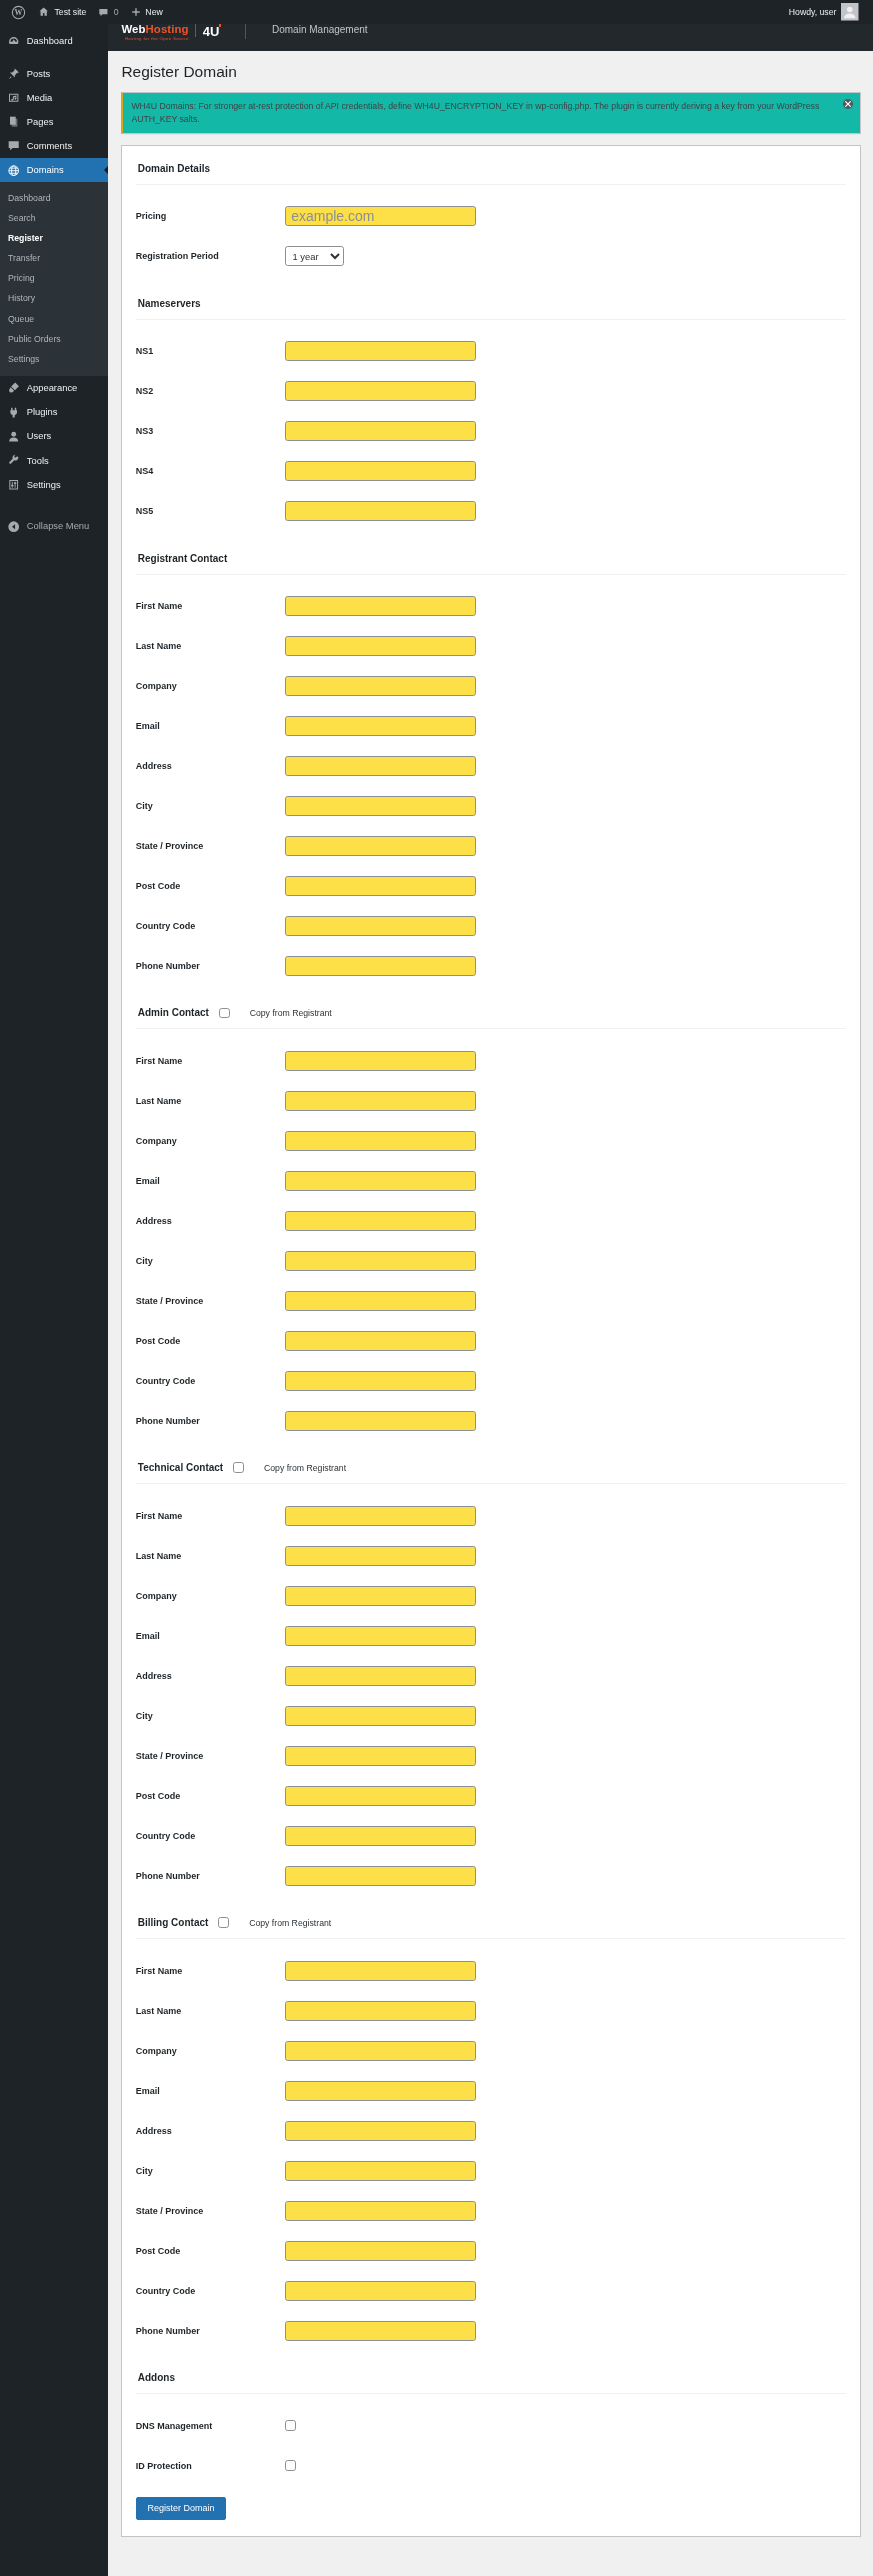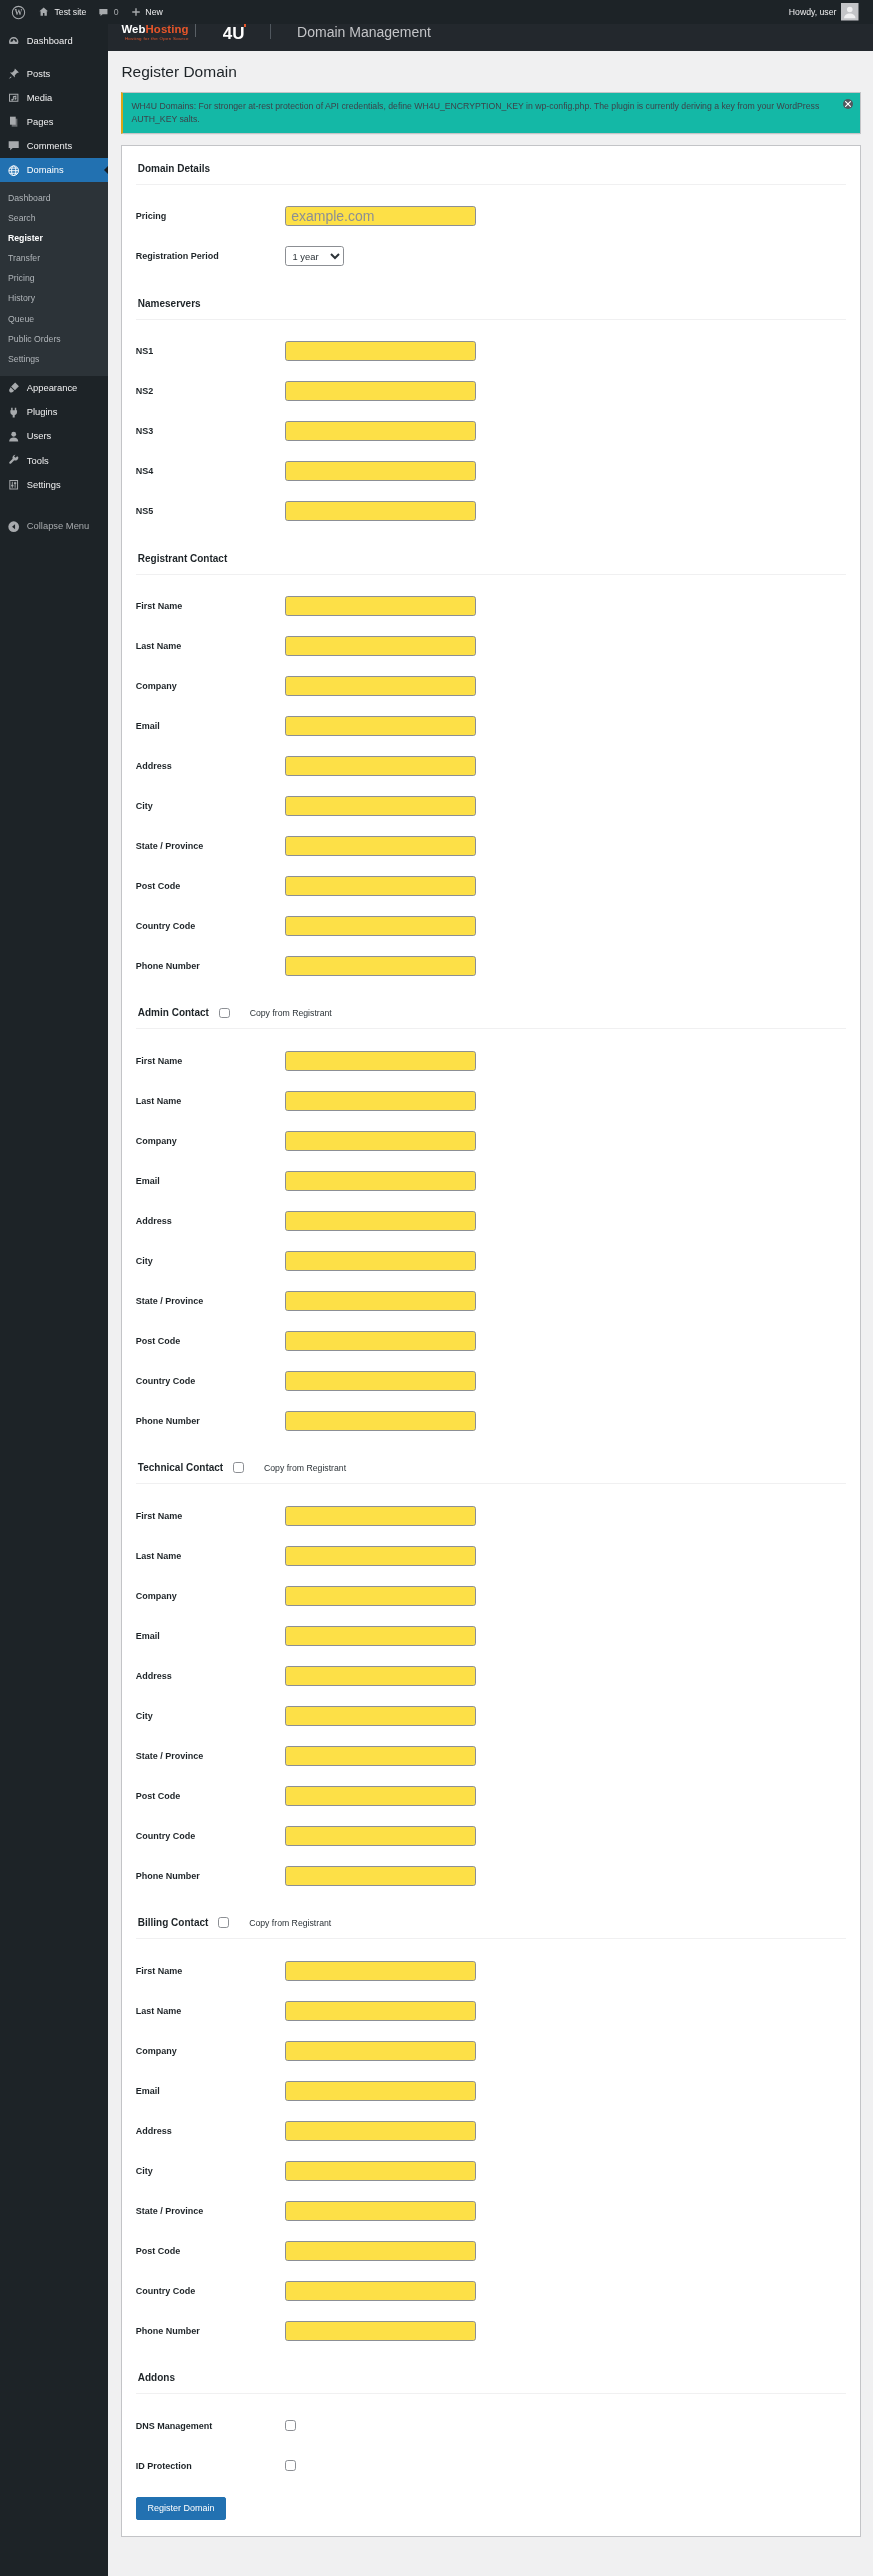--- a/index.html
+++ b/index.html
@@ -52,24 +52,24 @@
   .main { margin-left:108px; }
   .brand-header {
     height:27px; background:#23282d; display:flex; padding:0 13.4px; gap:26px;
   }
   .logo { display:flex; align-items:flex-start; gap:5.4px; cursor:pointer; }
   .logo-stack { display:flex; flex-direction:column; line-height:1; }
   .logo-main { font-size:11.4px; font-weight:bold; color:#fff; letter-spacing:0.1px; }
   .logo-hosting { color:var(--brand-orange,#e8562a); }
   .logo-tagline { font-size:4.4px; color:var(--brand-orange,#e8562a); letter-spacing:0.3px; margin-top:1.3px; align-self:flex-end; }
   .logo-sep { width:0.7px; height:13.4px; background:#5a6066; margin:0 1.3px; }
-  .logo-4u { font-size:17px; font-weight:bold; color:#fff; position:relative;margin-left:20px; }
+  .logo-4u { font-size:13px; font-weight:bold; color:#fff; position:relative; }
   .logo-4u-mark { position:absolute; top:0; right:-2px; width:2px; height:3.4px; background:var(--brand-orange,#e8562a); }
   .brand-divider { width:0.7px; height:15px; background:#50575e; }
-  .plugin-title { color:#c3c4c7; font-size:14px; }
+  .plugin-title { color:#c3c4c7; font-size:10px; }
 
   .content { padding:5.4px 13.4px 9.4px; }
   h1.page-title { font-size:15.5px; font-weight:400; color:#1d2327; margin:6.7px 0 10.8px; }
 
   .notice {
     position:relative; background:#14b8a6;
     border:0.7px solid #c3c4c7; border-left:2.7px solid var(--warn,#dba617);
     box-shadow:0 0.7px 0.7px rgba(0,0,0,.04);
     padding:6.7px 32px 6.7px 8px; line-height:1.55; color:#3c434a;
   }

